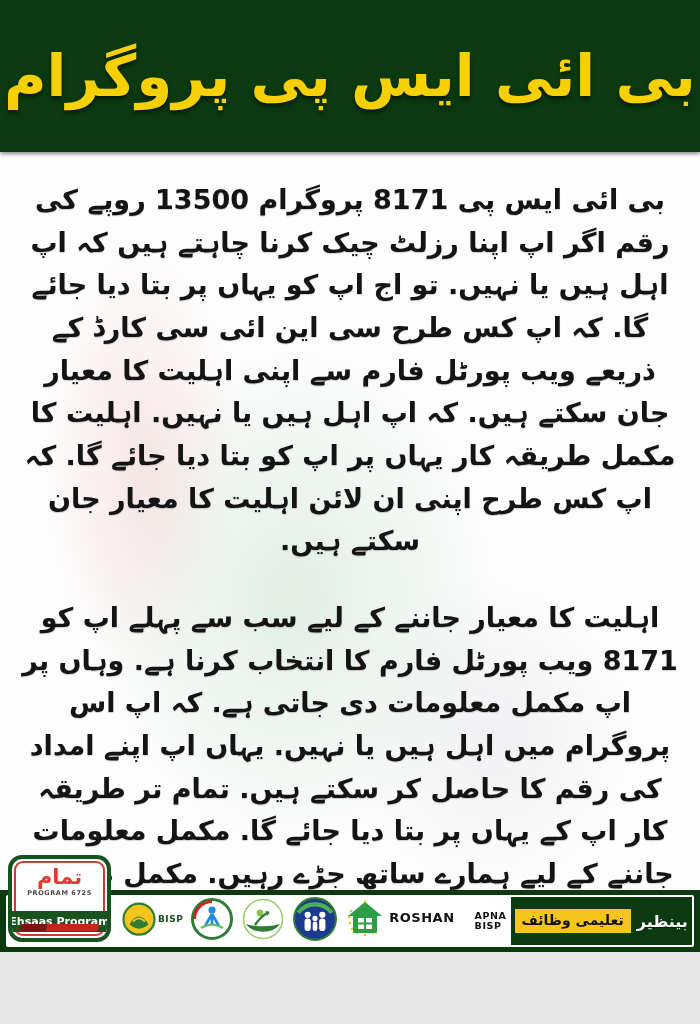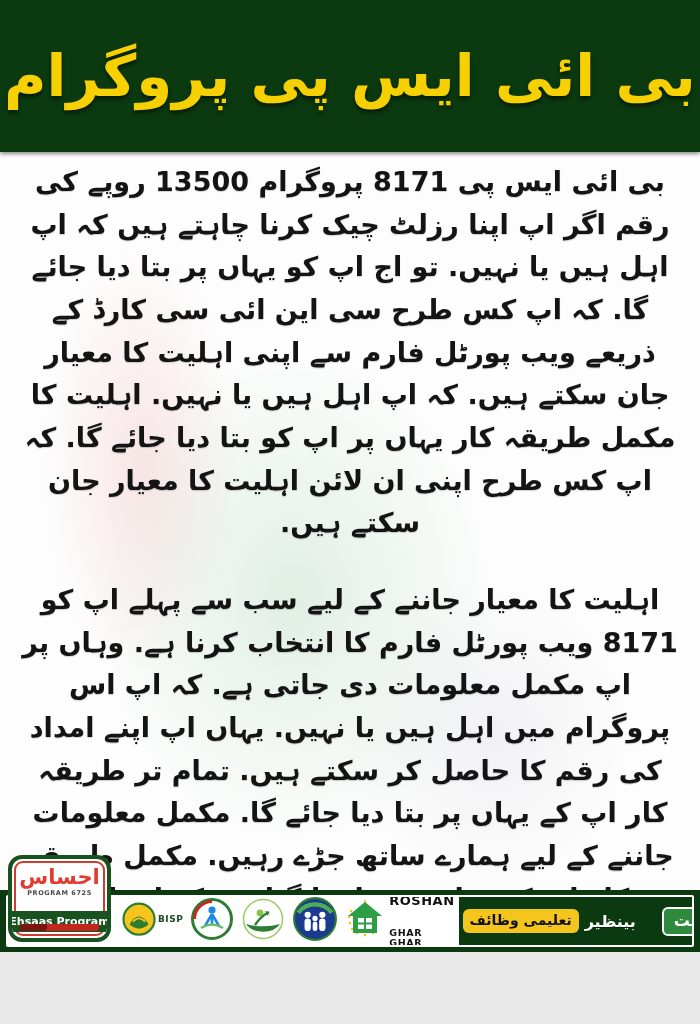--- a/index.html
+++ b/index.html
@@ -35,21 +35,21 @@
     letter-spacing: 1px;
     text-shadow: 0 3px 4px rgba(0,0,0,.55);
     white-space: nowrap;
   }
 
   
   .body-area {
     position: absolute;
     top: 152px; left: 0; right: 0;
     height: 810px;
-    padding: 9px 16px 6px;
+    padding: 27px 16px 6px;
     background:
       radial-gradient(closest-side at 20% 38%, rgba(235,170,170,.28), rgba(235,170,170,0) 70%),
       radial-gradient(closest-side at 42% 55%, rgba(160,205,170,.30), rgba(160,205,170,0) 70%),
       radial-gradient(closest-side at 70% 72%, rgba(205,205,215,.25), rgba(205,205,215,0) 70%),
       #fdfdfd;
     overflow: hidden;
     z-index: 1;
   }
   .urdu-para {
     direction: rtl;
@@ -84,21 +84,21 @@
     background: #ffffff;
     display: flex;
     align-items: center;
     gap: 7px;
     padding-left: 112px;  
     padding-right: 4px;
   }
   .logo-item { display: flex; flex-direction: row; align-items: center; line-height: 1; }
   .bisp-label { font-size: 9px; font-weight: bold; color: #1b4d22; margin-top: -4px; letter-spacing: .5px; }
   .roshan-wrap { display: flex; align-items: center; gap: 4px; }
-  .roshan-text { display: flex; flex-direction: column; line-height: 1.05; gap: 20px; }
+  .roshan-text { display: flex; flex-direction: row; line-height: 1.05; gap: 20px; }
   .roshan-line1 { font-size: 13px; font-weight: bold; color: #111; letter-spacing: .5px; }
   .roshan-line2 { font-size: 9.5px; font-weight: bold; color: #111; letter-spacing: .6px; }
 
   .badges-area {
     flex: 1;
     direction: rtl;
     display: flex;
     align-items: center;
     justify-content: center;
     gap: 6px;
@@ -118,21 +118,21 @@
     border-radius: 6px;
     color: #ffffff;
     font-weight: bold;
     font-size: 16px;
     padding: 2px 10px 4px;
     white-space: nowrap;
     margin-left: 20px;
   }
   .badge-taleemi {
     background: #f4c61d;
-    border-radius: 6px;
+    border-radius: 0;
     color: #111111;
     font-weight: bold;
     font-size: 14px;
     padding: 3px 7px 5px;
     white-space: nowrap;
   }
 
   
   .ehsaas-card {
     position: absolute;
@@ -264,38 +264,38 @@
                 <circle cx="20" cy="36" r="1.3" fill="#f6c51d"></circle>
               <circle cx="28" cy="34" r="1.3" fill="#f6c51d"></circle>
                 <circle cx="20" cy="2.5" r="1.3" fill="#f6c51d"></circle>
               <path d="M20 3 L37 17 L32 17 L32 34 L8 34 L8 17 L3 17 Z" fill="#2e9e44"></path>
               <rect x="13" y="19" width="14" height="11" fill="#ffffff"></rect>
               <path d="M20 19 V30 M13 24.5 H27" stroke="#2e9e44" stroke-width="2"></path>
             </svg>
           </span>
           <span class="roshan-text">
             <span class="roshan-line1">ROSHAN</span>
-            <span class="roshan-line2">GHAR GHAR</span>
+            <span class="roshan-line2">APNA BISP</span>
           </span>
         </div>
 
       </div>
 
       <div class="badges-area">
 
         <span class="badge-kafalat">کفالت</span>
         <span class="benazir-text">بینظیر</span>
         <span class="badge-taleemi">تعلیمی وظائف</span>
       </div>
 
     </div>
   </footer>
 
   <div class="ehsaas-card">
     <div class="ehsaas-inner">
-      <span class="ehsaas-urdu">احساس</span>
+      <span class="ehsaas-urdu">تمام</span>
       <span class="ehsaas-program-line">PROGRAM 6725</span>
       <span class="ehsaas-pill">Ehsaas Program</span>
       <span class="ehsaas-ribbon"></span>
     </div>
   </div>
 
 </div>
 
 </body></html>

